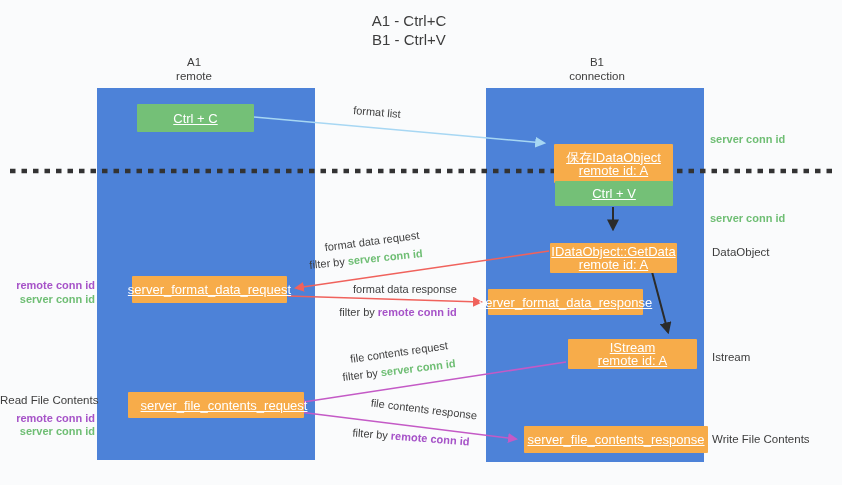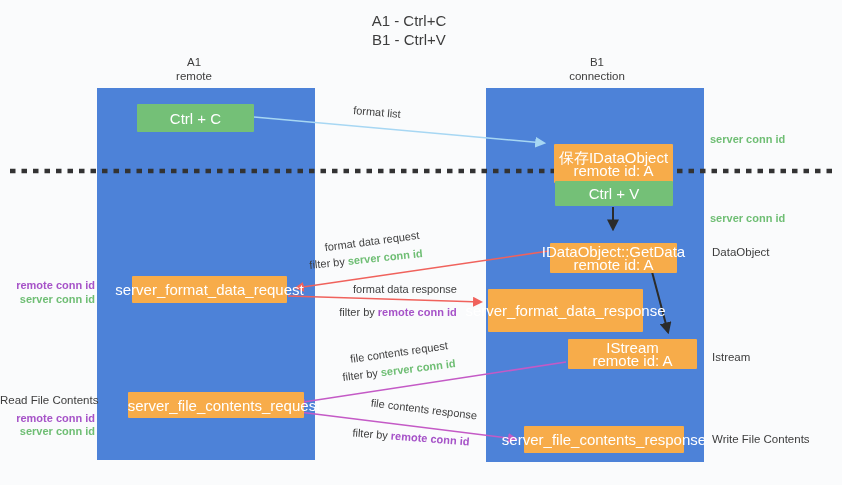--- a/index.html
+++ b/index.html
@@ -32,25 +32,26 @@
     color:#3d3d3d;
     transform:translateX(-50%);
     white-space:nowrap;
   }
   .node{
     display:flex;
     flex-direction:column;
     align-items:center;
     justify-content:center;
     color:#ffffff;
-    font-size:15px;
+    font-size:13px;
     line-height:13px;
     text-align:center;
     white-space:nowrap;
     border-radius:1px;
+    text-decoration:underline;
   }
   .node.green{background:#74c077;}
   .node.orange{background:#f7ac4a;}
   .arrow-label{
     font-size:11px;
     color:#3f3f3f;
     white-space:nowrap;
     transform-origin:center;
   }
   .side-label{
@@ -136,34 +137,34 @@
 
   <div class="abs node orange" style="left:550px;top:243px;width:127px;height:30px;">
     <div>IDataObject::GetData</div>
     <div>remote id: A</div>
   </div>
 
   <div class="abs node orange" style="left:132px;top:276px;width:155px;height:27px;">
     <div>server_format_data_request</div>
   </div>
 
-  <div class="abs node orange" style="left:488px;top:289px;width:155px;height:43px;">
+  <div class="abs node orange" style="left:488px;top:289px;width:155px;height:26px;">
     <div>server_format_data_response</div>
   </div>
 
   <div class="abs node orange" style="left:568px;top:339px;width:129px;height:30px;">
     <div>IStream</div>
     <div>remote id: A</div>
   </div>
 
   <div class="abs node orange" style="left:128px;top:392px;width:160px;height:26px;padding-left:16px;">
     <div>server_file_contents_request</div>
   </div>
 
-  <div class="abs node orange" style="left:524px;top:426px;width:160px;height:27px;">
+  <div class="abs node orange" style="left:524px;top:426px;width:184px;height:27px;">
     <div>server_file_contents_response</div>
   </div>
 
   <div class="abs arrow-label" style="left:377px;top:112px;transform:translate(-50%,-50%) rotate(5deg);">format list</div>
 
   <div class="abs arrow-label" style="left:372px;top:241px;transform:translate(-50%,-50%) rotate(-7.5deg);">format data request</div>
   <div class="abs arrow-label" style="left:366px;top:259px;transform:translate(-50%,-50%) rotate(-6deg);">
     <span>filter by</span>
     <span class="conn-green">server conn id</span>
   </div>

